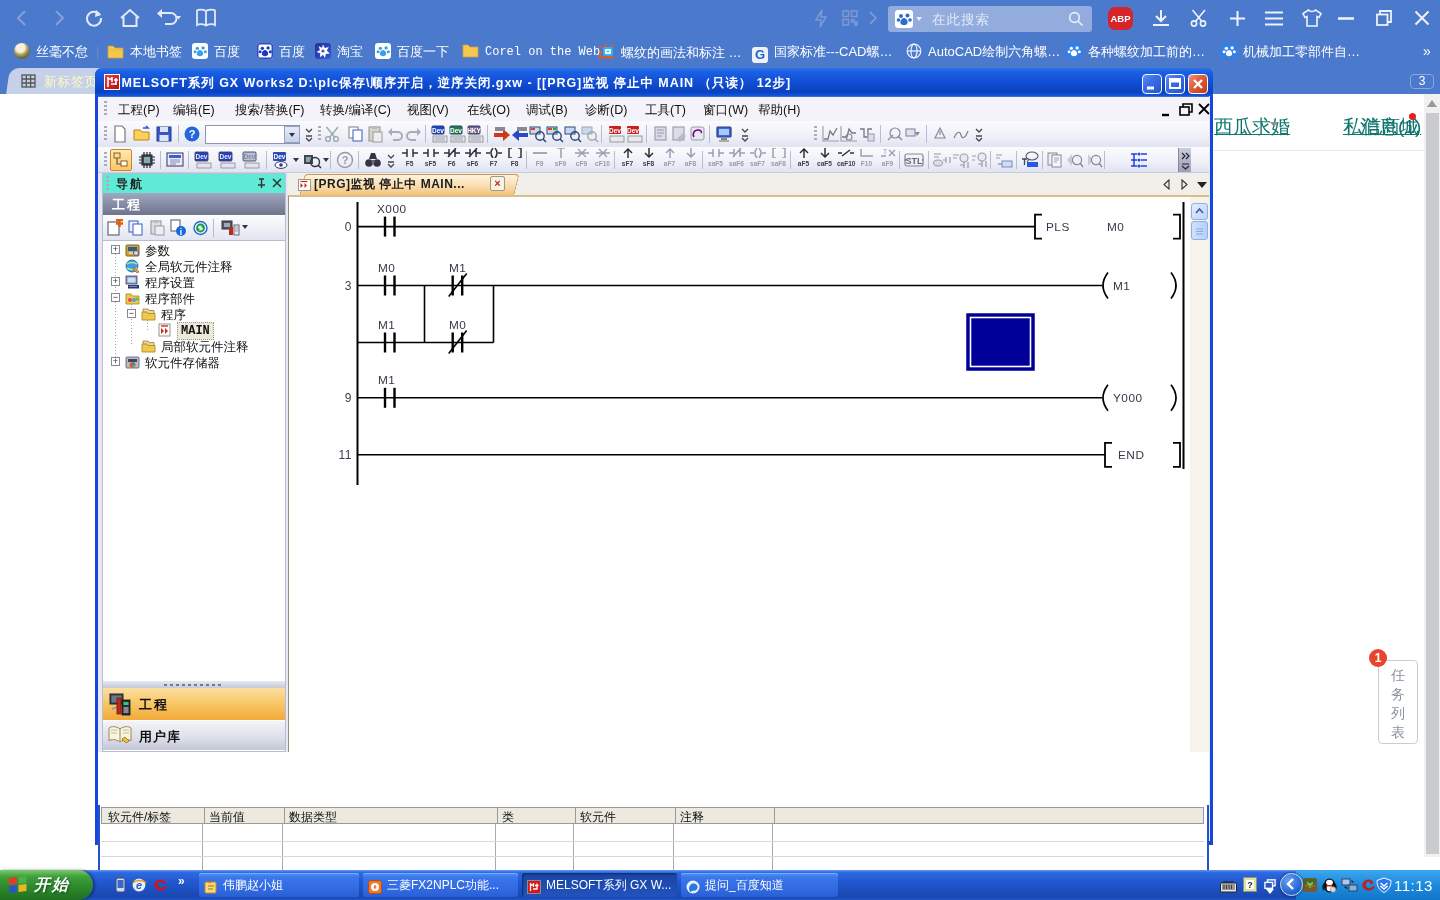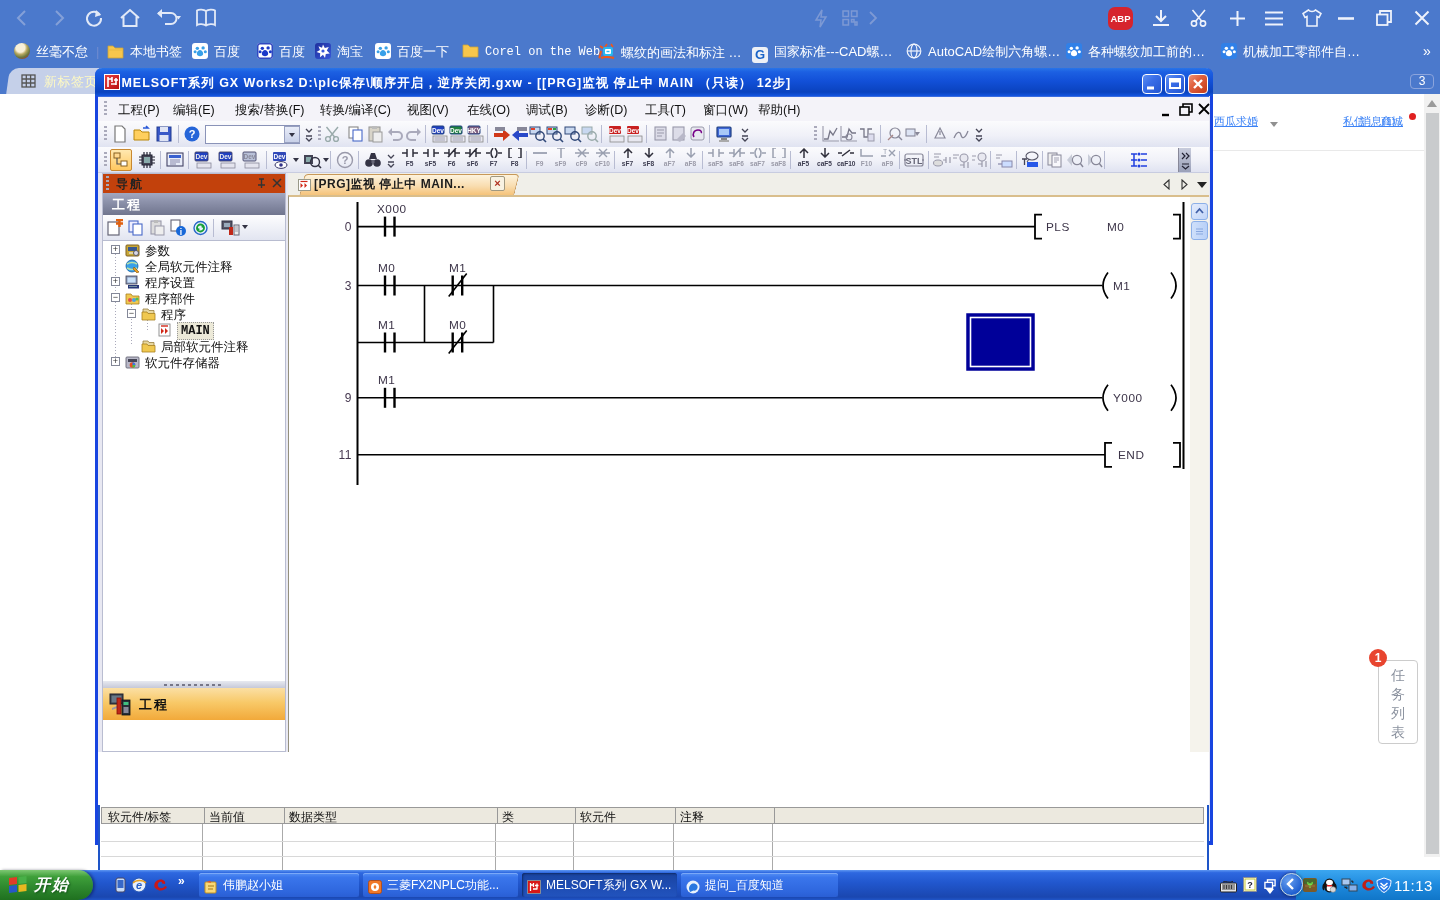--- a/index.html
+++ b/index.html
@@ -21,21 +21,21 @@
 .bm .bi { display:inline-block; vertical-align:-3px; margin-right:6px; }
 .tile { width:16px; height:16px; border-radius:3px; display:inline-block; }
 
 #tabrow { left:0; top:66px; width:1440px; height:28px; }
 #tab1 { position:absolute; left:8px; top:2px; width:110px; height:26px; background:#c5d0e9; border-radius:9px 0 0 0; transform:skewX(-8deg); }
 #tab1in { position:absolute; left:21px; top:7px; color:#fef9c3; font-size:13px; letter-spacing:0.5px;}
 #badge3 { position:absolute; left:1410px; top:8px; width:24px; height:15px; border:1.5px solid #8ba4dc; border-radius:4px; color:#fff; font-size:12px; text-align:center; line-height:13px; }
 
 
 #page { left:0; top:94px; width:1440px; height:776px; background:#fff; }
-.plink { position:absolute; top:20px; color:#3b82f6; font-size:11px; text-decoration:underline; letter-spacing:0;}
+.plink { position:absolute; top:20px; color:#0f766e; font-size:19px; text-decoration:underline; letter-spacing:0;}
 #pscroll { position:absolute; left:1424px; top:0px; width:16px; height:763px; background:#f1f1f1; }
 #pthumb { position:absolute; left:1.5px; top:19px; width:13px; height:741px; background:#c9cbcd; }
 #tasklist { position:absolute; left:1378px; top:566px; width:40px; height:84px; background:#fff; border:1px solid #ccc; border-radius:4px; color:#8a919e; font-size:14px; text-align:center; line-height:19px; padding-top:5px; letter-spacing:0;}
 #tlbadge { position:absolute; left:1369px; top:555px; width:18px; height:18px; background:#e8452f; border-radius:50%; color:#fff; font-size:12px; font-weight:bold; text-align:center; line-height:18px; }
 #pfooter { position:absolute; left:610px; top:768px; color:#98a3b5; font-size:12.5px; letter-spacing:1px; }
 
 
 #mw { left:95px; top:68px; width:1118px; height:777px; background:#e8e8f2; border-left:3.5px solid #1845e0; border-right:3.5px solid #1845e0; border-bottom:4px solid #1845e0; border-radius:7px 7px 0 0; }
 #titlebar { position:absolute; left:-3.5px; top:0; width:1118px; height:28px; border-radius:7px 7px 0 0; background:linear-gradient(180deg,#2874e8 0%,#1c60e2 14%,#1250d8 46%,#0a42be 86%,#1355e0 100%);text-align:center; }
 #titletxt { position:absolute; left:27px; top:7px; color:#fff; font-weight:bold; font-size:12.5px; white-space:nowrap; letter-spacing:0.95px;}
@@ -50,21 +50,21 @@
 #tb2 { top:79px; border-bottom:1px solid #c8cce0;}
 .grip { position:absolute; top:5px; width:3px; height:16px; background:repeating-linear-gradient(180deg,#aab 0 2px,transparent 2px 4px); }
 .tsep { position:absolute; top:4px; width:1px; height:18px; background:#b8bcd2; }
 .lbtn { position:absolute; top:1px; width:23px; height:24px; text-align:center; color:#3c3c50; }
 .lbtn .g { display:block; height:11px; font-size:10px; line-height:11px; font-family:"Liberation Mono",monospace; letter-spacing:-1px;}
 .lbtn .l { display:block; height:9px; font-size:8px; line-height:9px; transform:scale(0.82); font-weight:bold;}
 .lbtn.dis { color:#9a9aa8; }
 
 
 #navpanel { position:absolute; left:4px; top:105px; width:184px; height:579px; background:#fff; border:1px solid #b9bdd1; }
-#navhead { position:absolute; left:0; top:0; width:182px; height:19px; background:#c2410c; font-size:12px; font-weight:bold; color:#222; }
+#navhead { position:absolute; left:0; top:0; width:182px; height:19px; background:#5eead4; font-size:12px; font-weight:bold; color:#222; }
 #gcbar { position:absolute; left:0; top:19px; width:182px; height:22px; background:linear-gradient(180deg,#a2a7c0 0%,#8a8fa8 45%,#70758e 100%); color:#fff; font-weight:bold; font-size:13px; padding:3px 0 0 9px; letter-spacing:2px;}
 #navtools { position:absolute; left:0; top:41px; width:182px; height:26px; background:linear-gradient(180deg,#fdfdfe,#e2e5f1); border-bottom:1px solid #b8bcd0; }
 #tree { position:absolute; left:0; top:67px; width:182px; font-size:12.5px; color:#101010; }
 .trow { position:absolute; height:16px; line-height:16px; white-space:nowrap; }
 .pm { position:absolute; width:9px; height:9px; border:1px solid #848898; background:#fff; font-size:9px; line-height:7px; text-align:center; color:#333; }
 .tico { position:absolute; width:15px; height:13px; border-radius:2px; }
 #navsplit { position:absolute; left:0; top:507px; width:182px; height:7px; background:linear-gradient(180deg,#e7e9f0,#c6c9d8); }
 #btnproj { position:absolute; left:0; top:514px; width:182px; height:32px; background:linear-gradient(180deg,#fbdfa4 0%,#f8c968 45%,#f2a93a 100%); font-weight:bold; font-size:13px; color:#111; }
 #btnlib { position:absolute; left:0; top:546px; width:182px; height:30px; background:linear-gradient(180deg,#f4f4f8 0%,#dcdfe9 60%,#c3c7d6 100%); font-weight:bold; font-size:13px; color:#111; border-top:1px solid #fff;}
 
@@ -131,20 +131,35 @@
         <rect x="1" y="1" width="5.5" height="5.5"></rect>
         <rect x="9.5" y="1" width="5.5" height="5.5"></rect>
         <rect x="1" y="9.5" width="5.5" height="5.5"></rect>
         <path d="M9.5 9.5 h2.5 v2.5 h-2.5 z M13 12 h2 v3 h-2 z"></path>
       </g>
     </svg>
   <svg class="navico" style="left:868px;top:11px" width="10" height="14" viewBox="0 0 10 14">
       <path d="M2 1 L8 7 L2 13" stroke="#7d99d4" stroke-width="1.8" fill="none"></path>
     </svg>
 
+  <div class="abs" id="searchbox">
+    <div style="position:absolute;left:7px;top:4px;width:18px;height:18px;background:#fff;border-radius:3px;"><svg width="18" height="18" viewBox="0 0 18 18">
+          <circle cx="6" cy="6" r="2" fill="#2d6bd0"></circle>
+          <circle cx="12.5" cy="5.5" r="2" fill="#2d6bd0"></circle>
+          <circle cx="3.5" cy="10" r="1.8" fill="#2d6bd0"></circle>
+          <circle cx="15" cy="10" r="1.8" fill="#2d6bd0"></circle>
+          <path d="M9 8 C6 8 4 13 6.5 14.5 C8 15.3 10 15.3 11.5 14.5 C14 13 12 8 9 8 Z" fill="#2d6bd0"></path>
+        </svg></div>
+    <div style="position:absolute;left:28px;top:11px;width:0;height:0;border-left:3.5px solid transparent;border-right:3.5px solid transparent;border-top:4.5px solid #e8eef9;"></div>
+    <span class="st">在此搜索</span>
+    <svg style="position:absolute;left:180px;top:5px" width="16" height="16" viewBox="0 0 16 16">
+        <circle cx="6.5" cy="6.5" r="4.8" stroke="#e8eef9" stroke-width="1.7" fill="none"></circle>
+        <path d="M10 10 L14.5 14.5" stroke="#e8eef9" stroke-width="1.7"></path>
+      </svg>
+  </div>
 
   <div style="position:absolute;left:1108px;top:7px;width:25px;height:23px;background:#d6242d;border-radius:7px;color:#fff;font-weight:bold;font-size:9.5px;text-align:center;line-height:23px;">ABP</div>
   <svg class="navico" style="left:1152px;top:9px" width="18" height="19" viewBox="0 0 18 19">
       <path d="M9 1 L9 11 M4 7 L9 12 L14 7 M1 16 L17 16" stroke="#eef2fb" stroke-width="2" fill="none"></path>
     </svg>
   <svg class="navico" style="left:1190px;top:9px" width="20" height="19" viewBox="0 0 20 19">
       <g stroke="#eef2fb" stroke-width="1.6" fill="none">
         <circle cx="4" cy="14.5" r="2.6"></circle>
         <circle cx="13" cy="14.5" r="2.6"></circle>
         <path d="M5.5 12.5 L15 1 M2.5 1 L12 12.5"></path>
@@ -886,20 +901,29 @@
         <span style="position:absolute;left:6px;top:4px"><svg width="22" height="24" viewBox="0 0 22 24">
             <rect x="1" y="2" width="13" height="10" fill="#384048" stroke="#223" stroke-width="1"></rect>
             <rect x="2.5" y="3.5" width="10" height="7" fill="#687888"></rect>
             <path d="M3 16 L13 12 V14 L3 18 Z" fill="#99a"></path>
             <rect x="8" y="6" width="4" height="16" fill="#c02818" stroke="#801008" stroke-width="0.8"></rect>
             <rect x="13" y="8" width="8" height="15" fill="#283038" stroke="#111" stroke-width="0.8"></rect>
             <rect x="14.5" y="10" width="5" height="3" fill="#40c080"></rect>
             <rect x="14.5" y="15" width="5" height="6" fill="#889"></rect>
           </svg></span>
         <span style="position:absolute;left:36px;top:8px;letter-spacing:2px">工程</span>
+      </div>
+<div id="btnlib">
+        <span style="position:absolute;left:5px;top:4px"><svg width="24" height="22" viewBox="0 0 24 22">
+            <path d="M12 4 C8 1 3 1 1 3 V16 C3 14 8 14 12 17 C16 14 21 14 23 16 V3 C21 1 16 1 12 4 Z" fill="#f8f4e0" stroke="#998850" stroke-width="1"></path>
+            <path d="M12 4 V17" stroke="#998850" stroke-width="1"></path>
+            <path d="M3 5 H9 M3 8 H9 M15 5 H21 M15 8 H21" stroke="#bbb08a" stroke-width="0.8"></path>
+            <path d="M14 14 L18 18 L21 16 L17 12 Z" fill="#f0c040" stroke="#907020" stroke-width="0.8"></path>
+          </svg></span>
+        <span style="position:absolute;left:36px;top:7px;letter-spacing:1px">用户库</span>
       </div>
 </div>
 <div id="ltabs">
 <div id="ltab"></div>
 <span style="position:absolute;left:10px;top:4px"><svg width="13" height="12" viewBox="0 0 13 12">
           <rect x="0.5" y="0.5" width="12" height="11" fill="#fff" stroke="#998" stroke-width="1"></rect>
           <path d="M2.5 4 L5 6.5 L2.5 9 Z" fill="#d02818"></path>
           <path d="M6.5 4 L9 6.5 L6.5 9 Z" fill="#d02818"></path>
           <path d="M2.5 2.5 H9.5" stroke="#d02818" stroke-width="1.2"></path>
         </svg></span>

